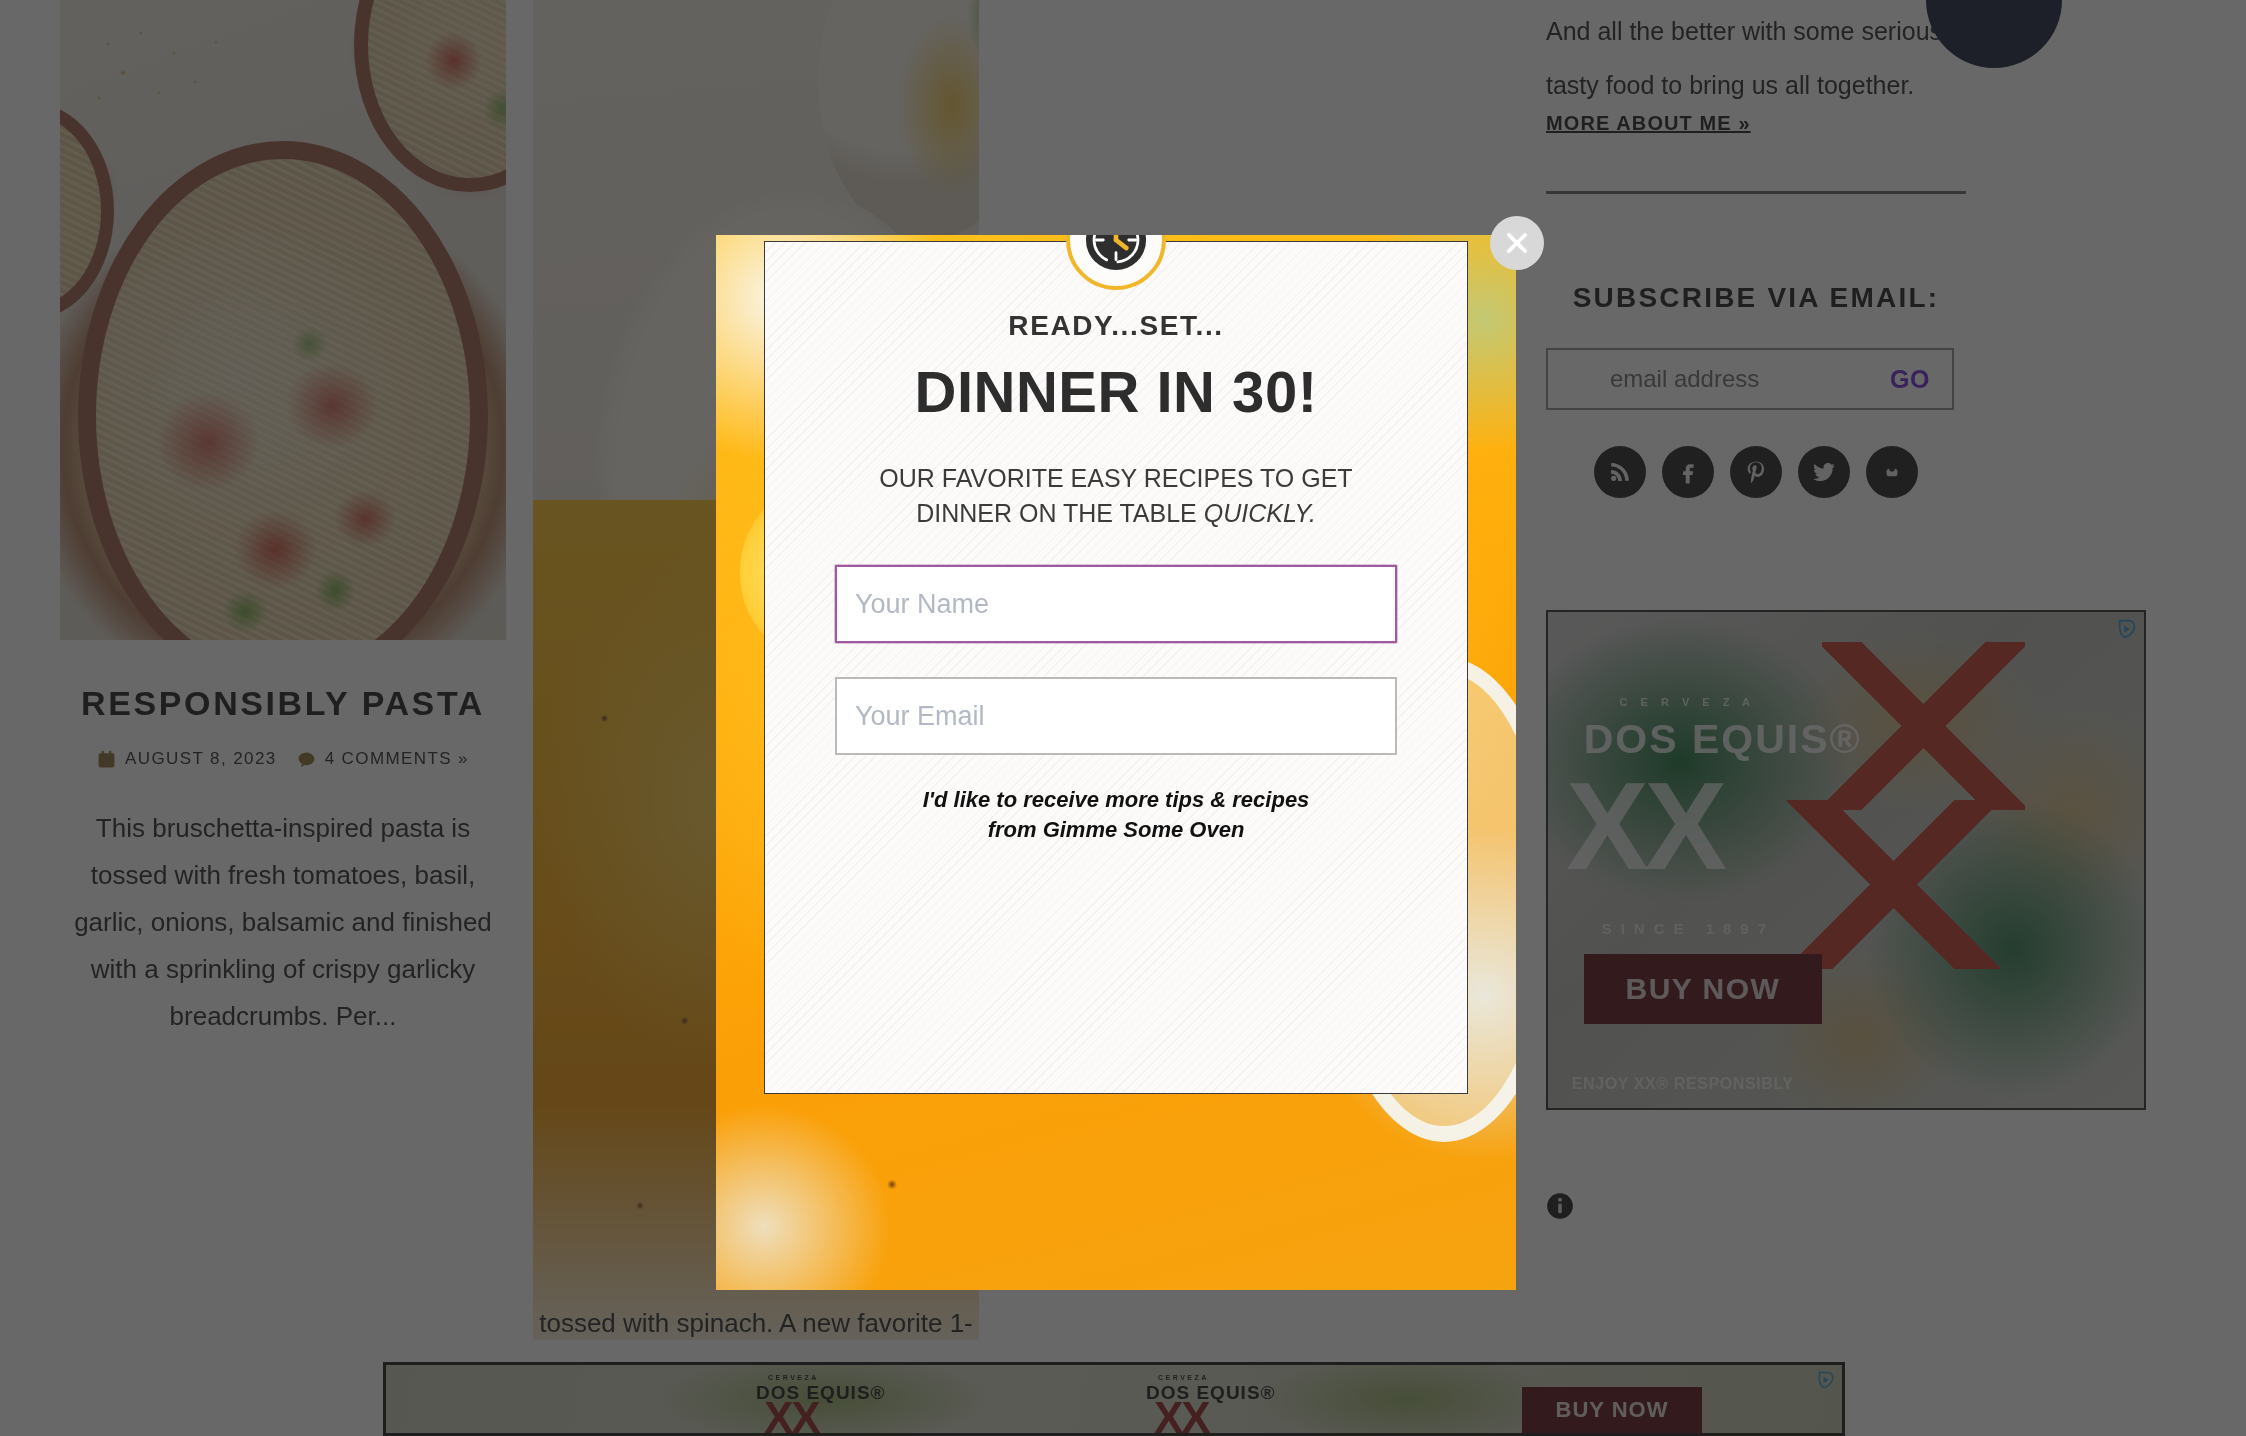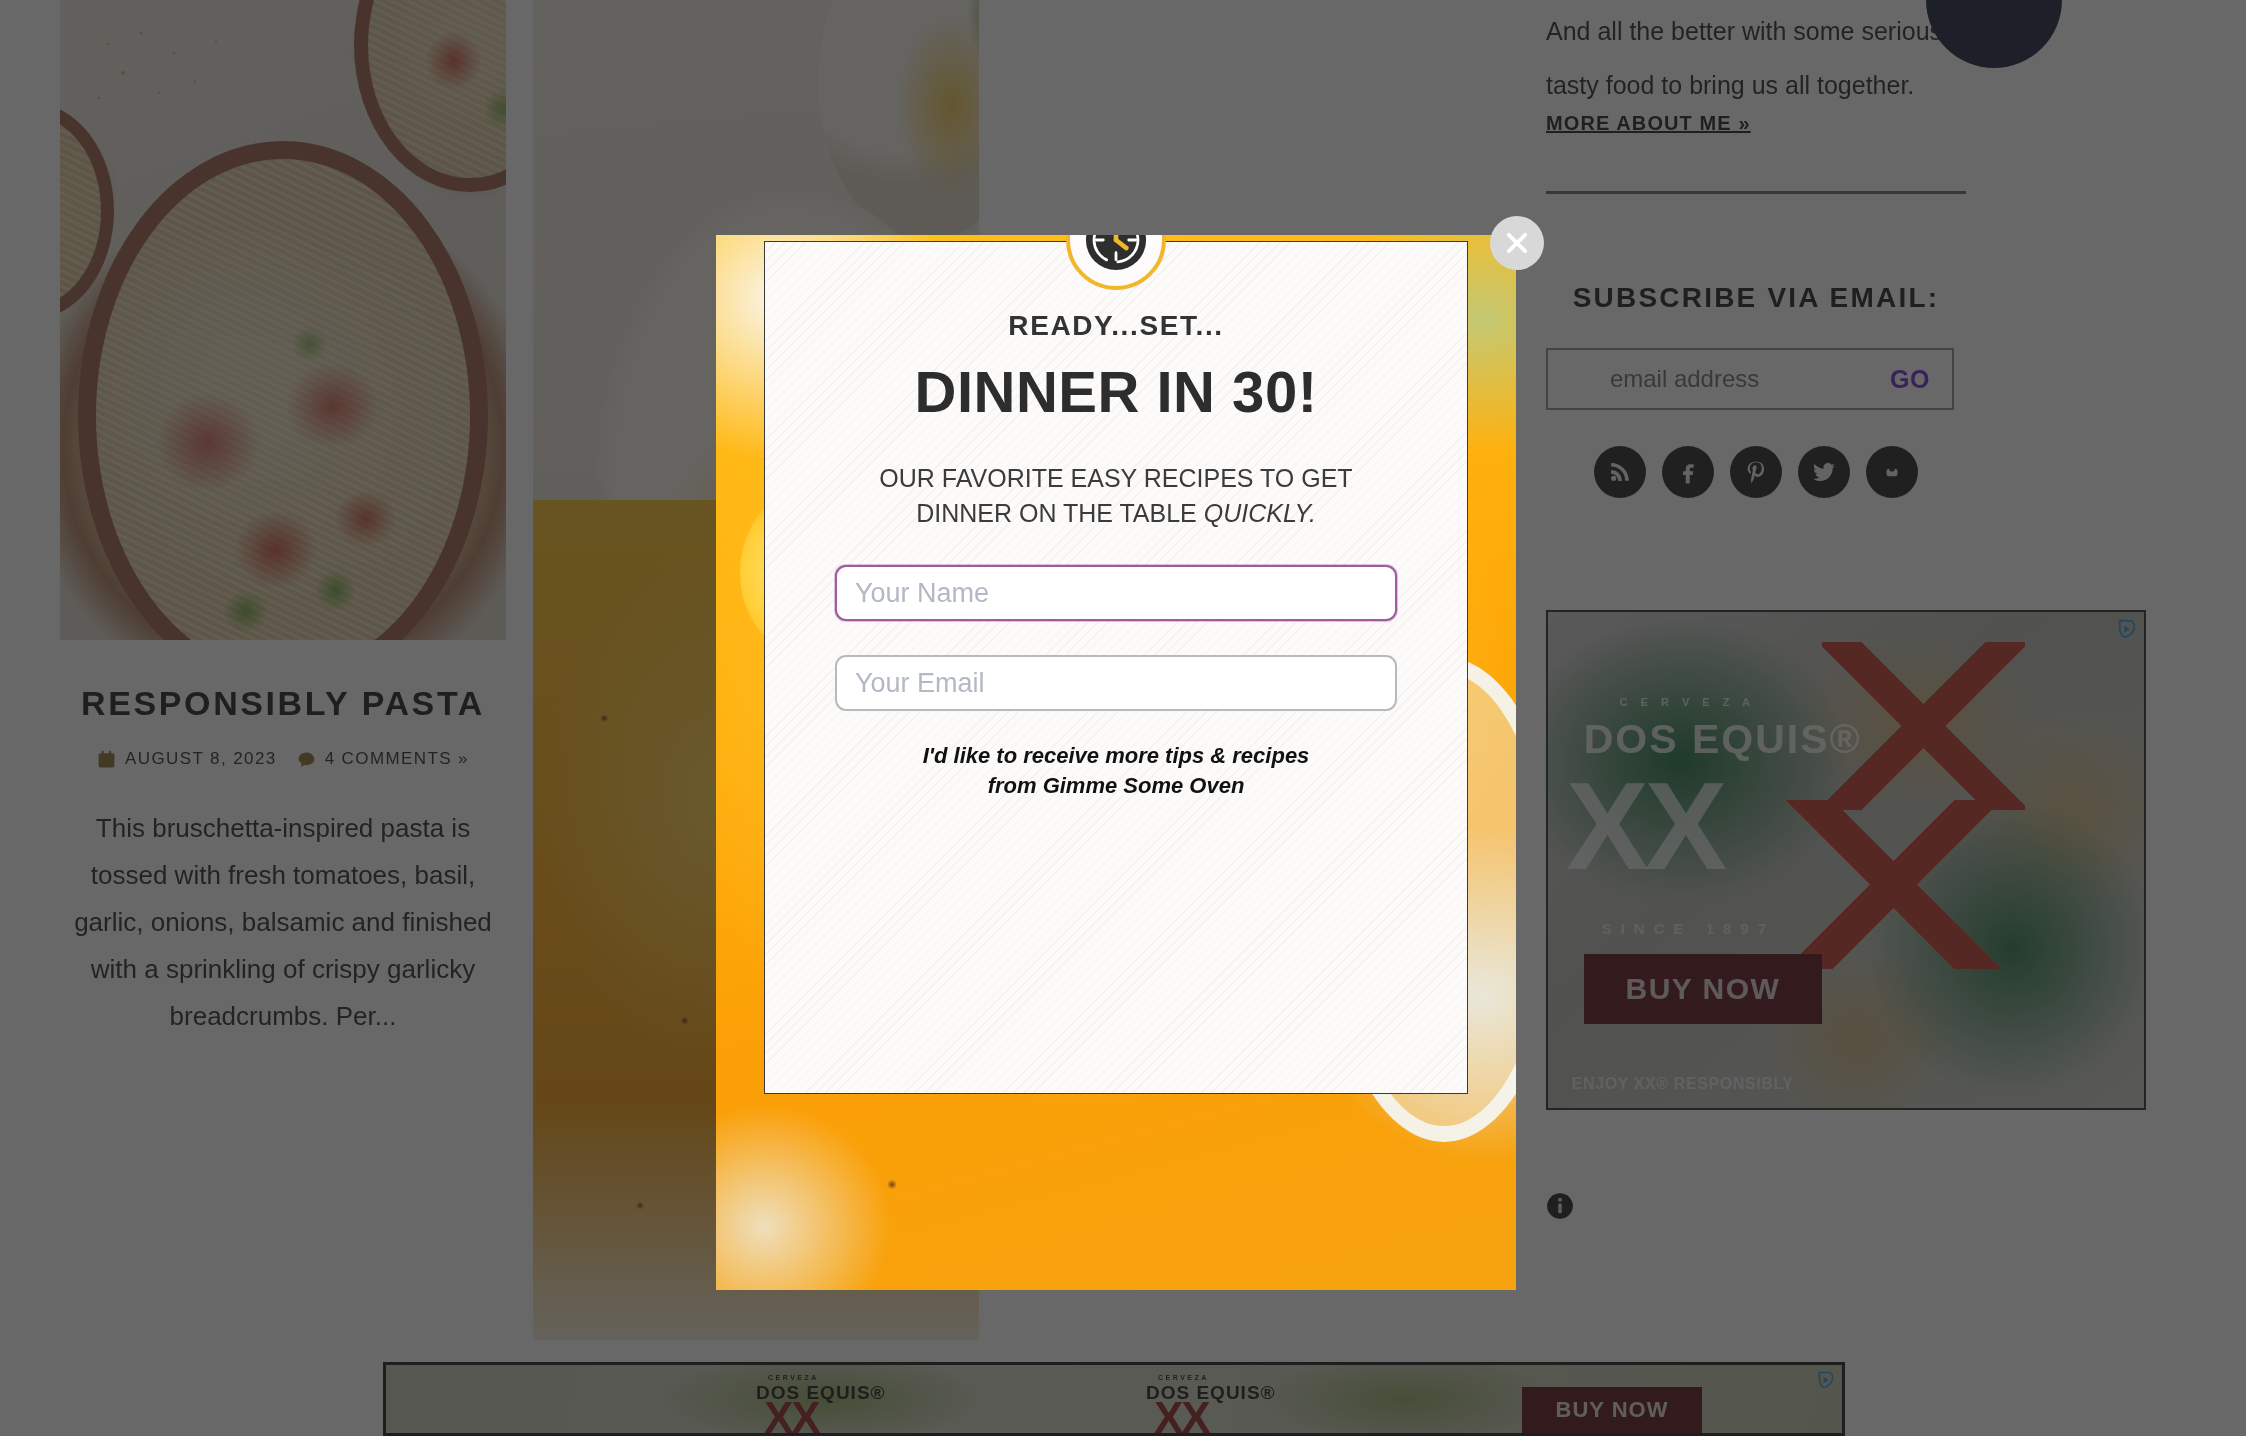--- a/index.html
+++ b/index.html
@@ -427,26 +427,26 @@
     font-size: 58px; font-weight: 700; letter-spacing: .5px;
     color: #2d2d2d;
   }
   .subcopy {
     margin-top: 36px;
     font-size: 25px; line-height: 35px; color: #3b3b3b;
   }
   .subcopy em { font-style: italic; }
 
   .field {
-    display: block; width: 100%; height: 56px;
+    display: block; width: 100%; height: 78px;
     margin-top: 34px; padding: 0 18px;
     font-family: "Liberation Sans", sans-serif;
     font-size: 27px; color: #3a3a3a;
     background: #ffffff;
-    border: 2px solid #b9b9b9; border-radius: 11px;
+    border: 2px solid #b9b9b9; border-radius: 1px;
     outline: none;
   }
   .field::placeholder { color: #b2b9c4; }
   .field.focused {
     border-color: #a05ba0;
     box-shadow: 0 0 0 1px rgba(160,91,160,.35);
   }
 
   .submit-btn {
     display: block; width: 100%; height: 60px;
@@ -519,20 +519,21 @@
   </div>
 
   <div class="post-col-mid">
     <div class="post-photo mid">
       <div class="photo-art shells-art">
         <div class="shells-bowl-tr"></div>
         <div class="shells-bowl"></div>
         <div class="soup-art"></div>
       </div>
     </div>
+    <div class="post-excerpt-mid">tossed with spinach. A new favorite 1-</div>
   </div>
 
   <div class="sidebar">
     <div class="avatar"></div>
     <div class="about-text">And all the better with some seriously tasty food to bring us all together.</div>
     <a class="more-about" href="#">MORE ABOUT ME »</a>
     <div class="divider"></div>
 
     <div class="sub-head">SUBSCRIBE VIA EMAIL:</div>
 

